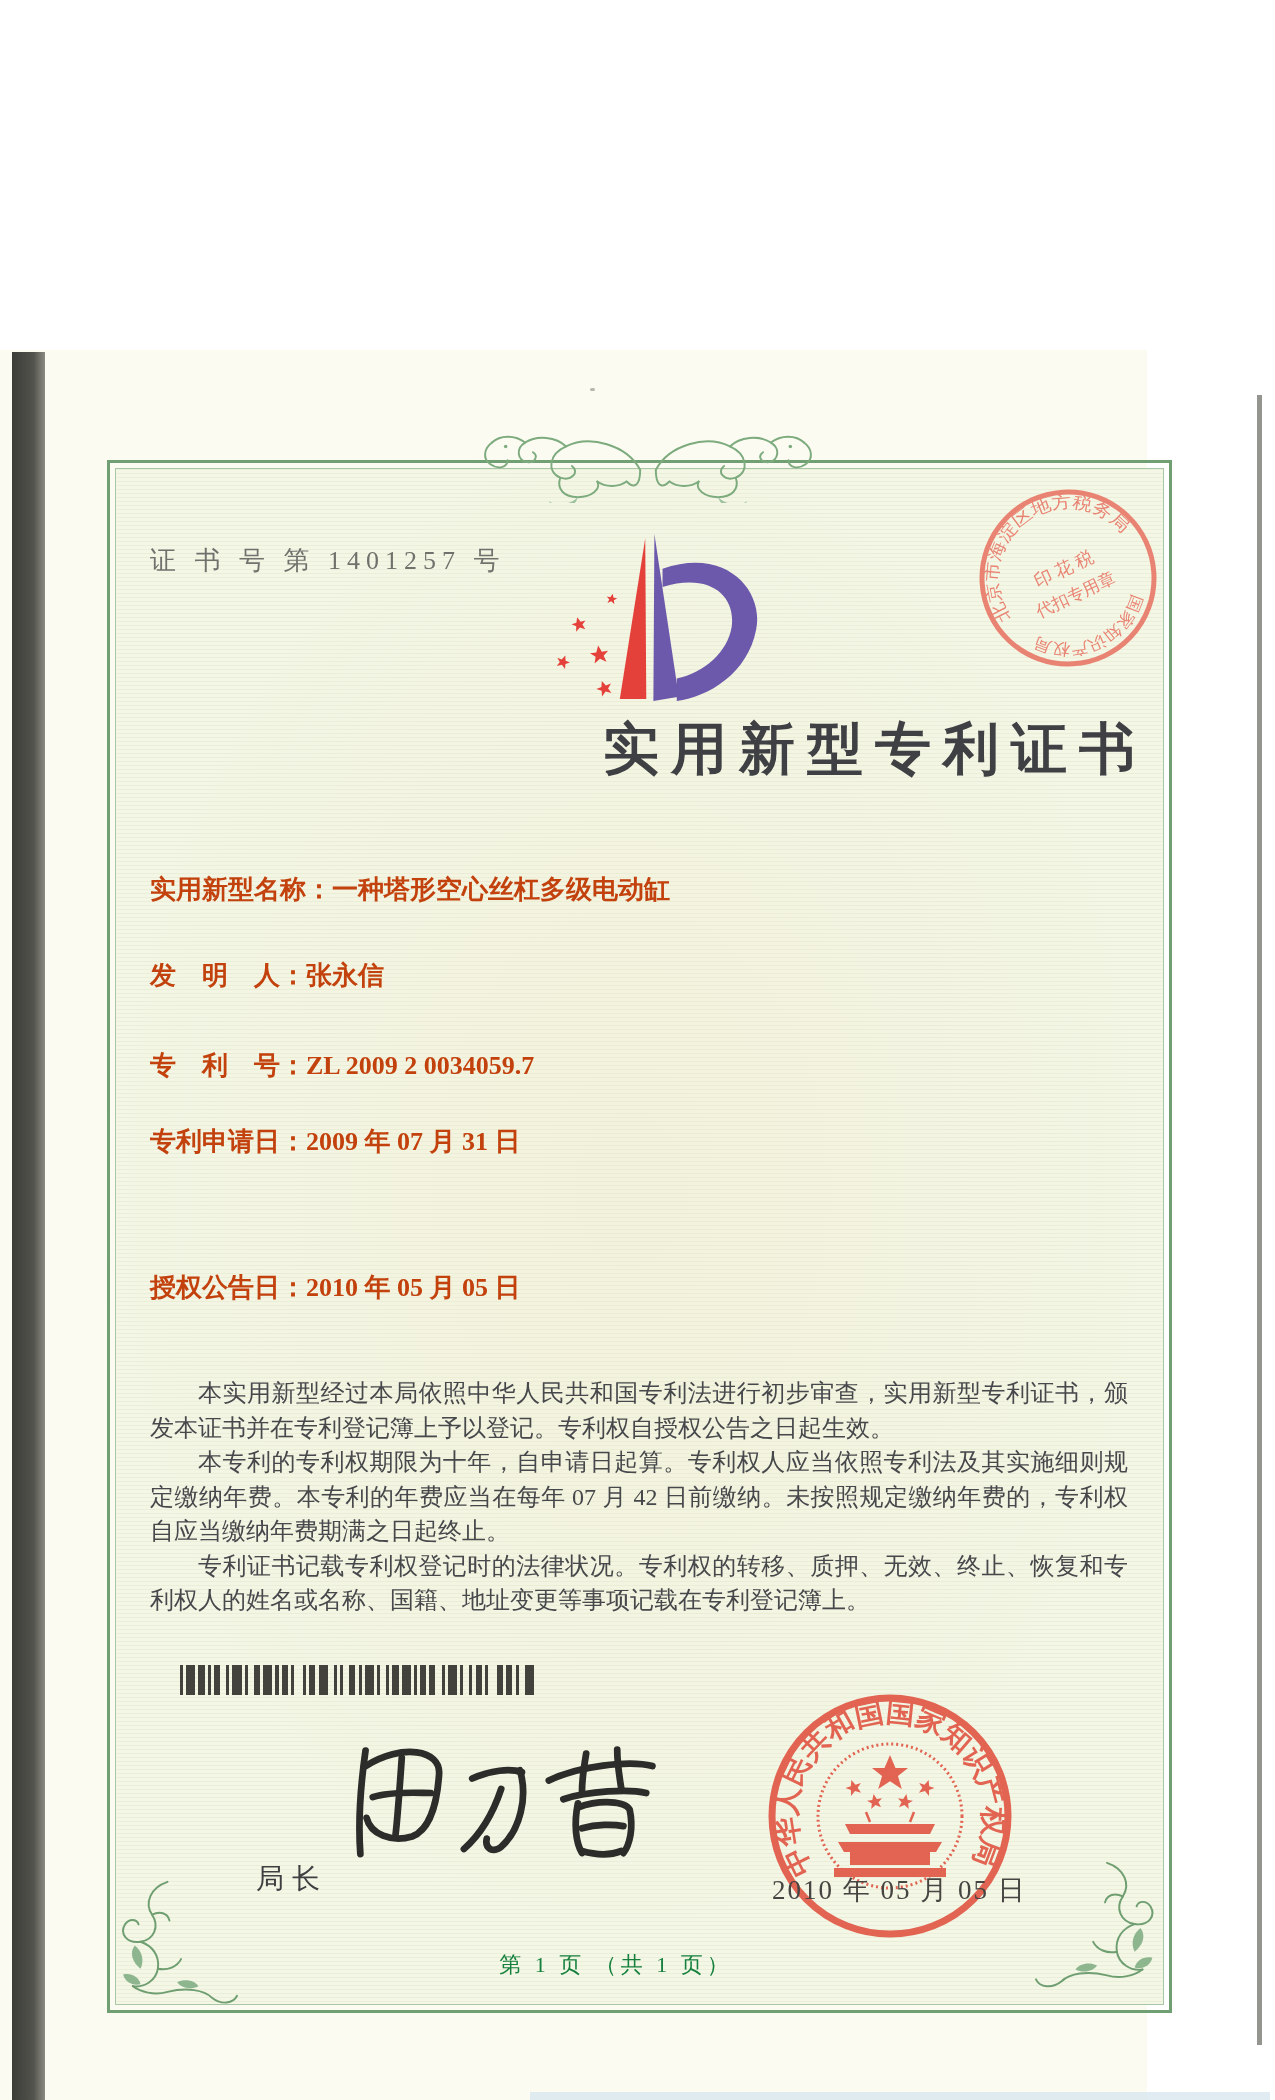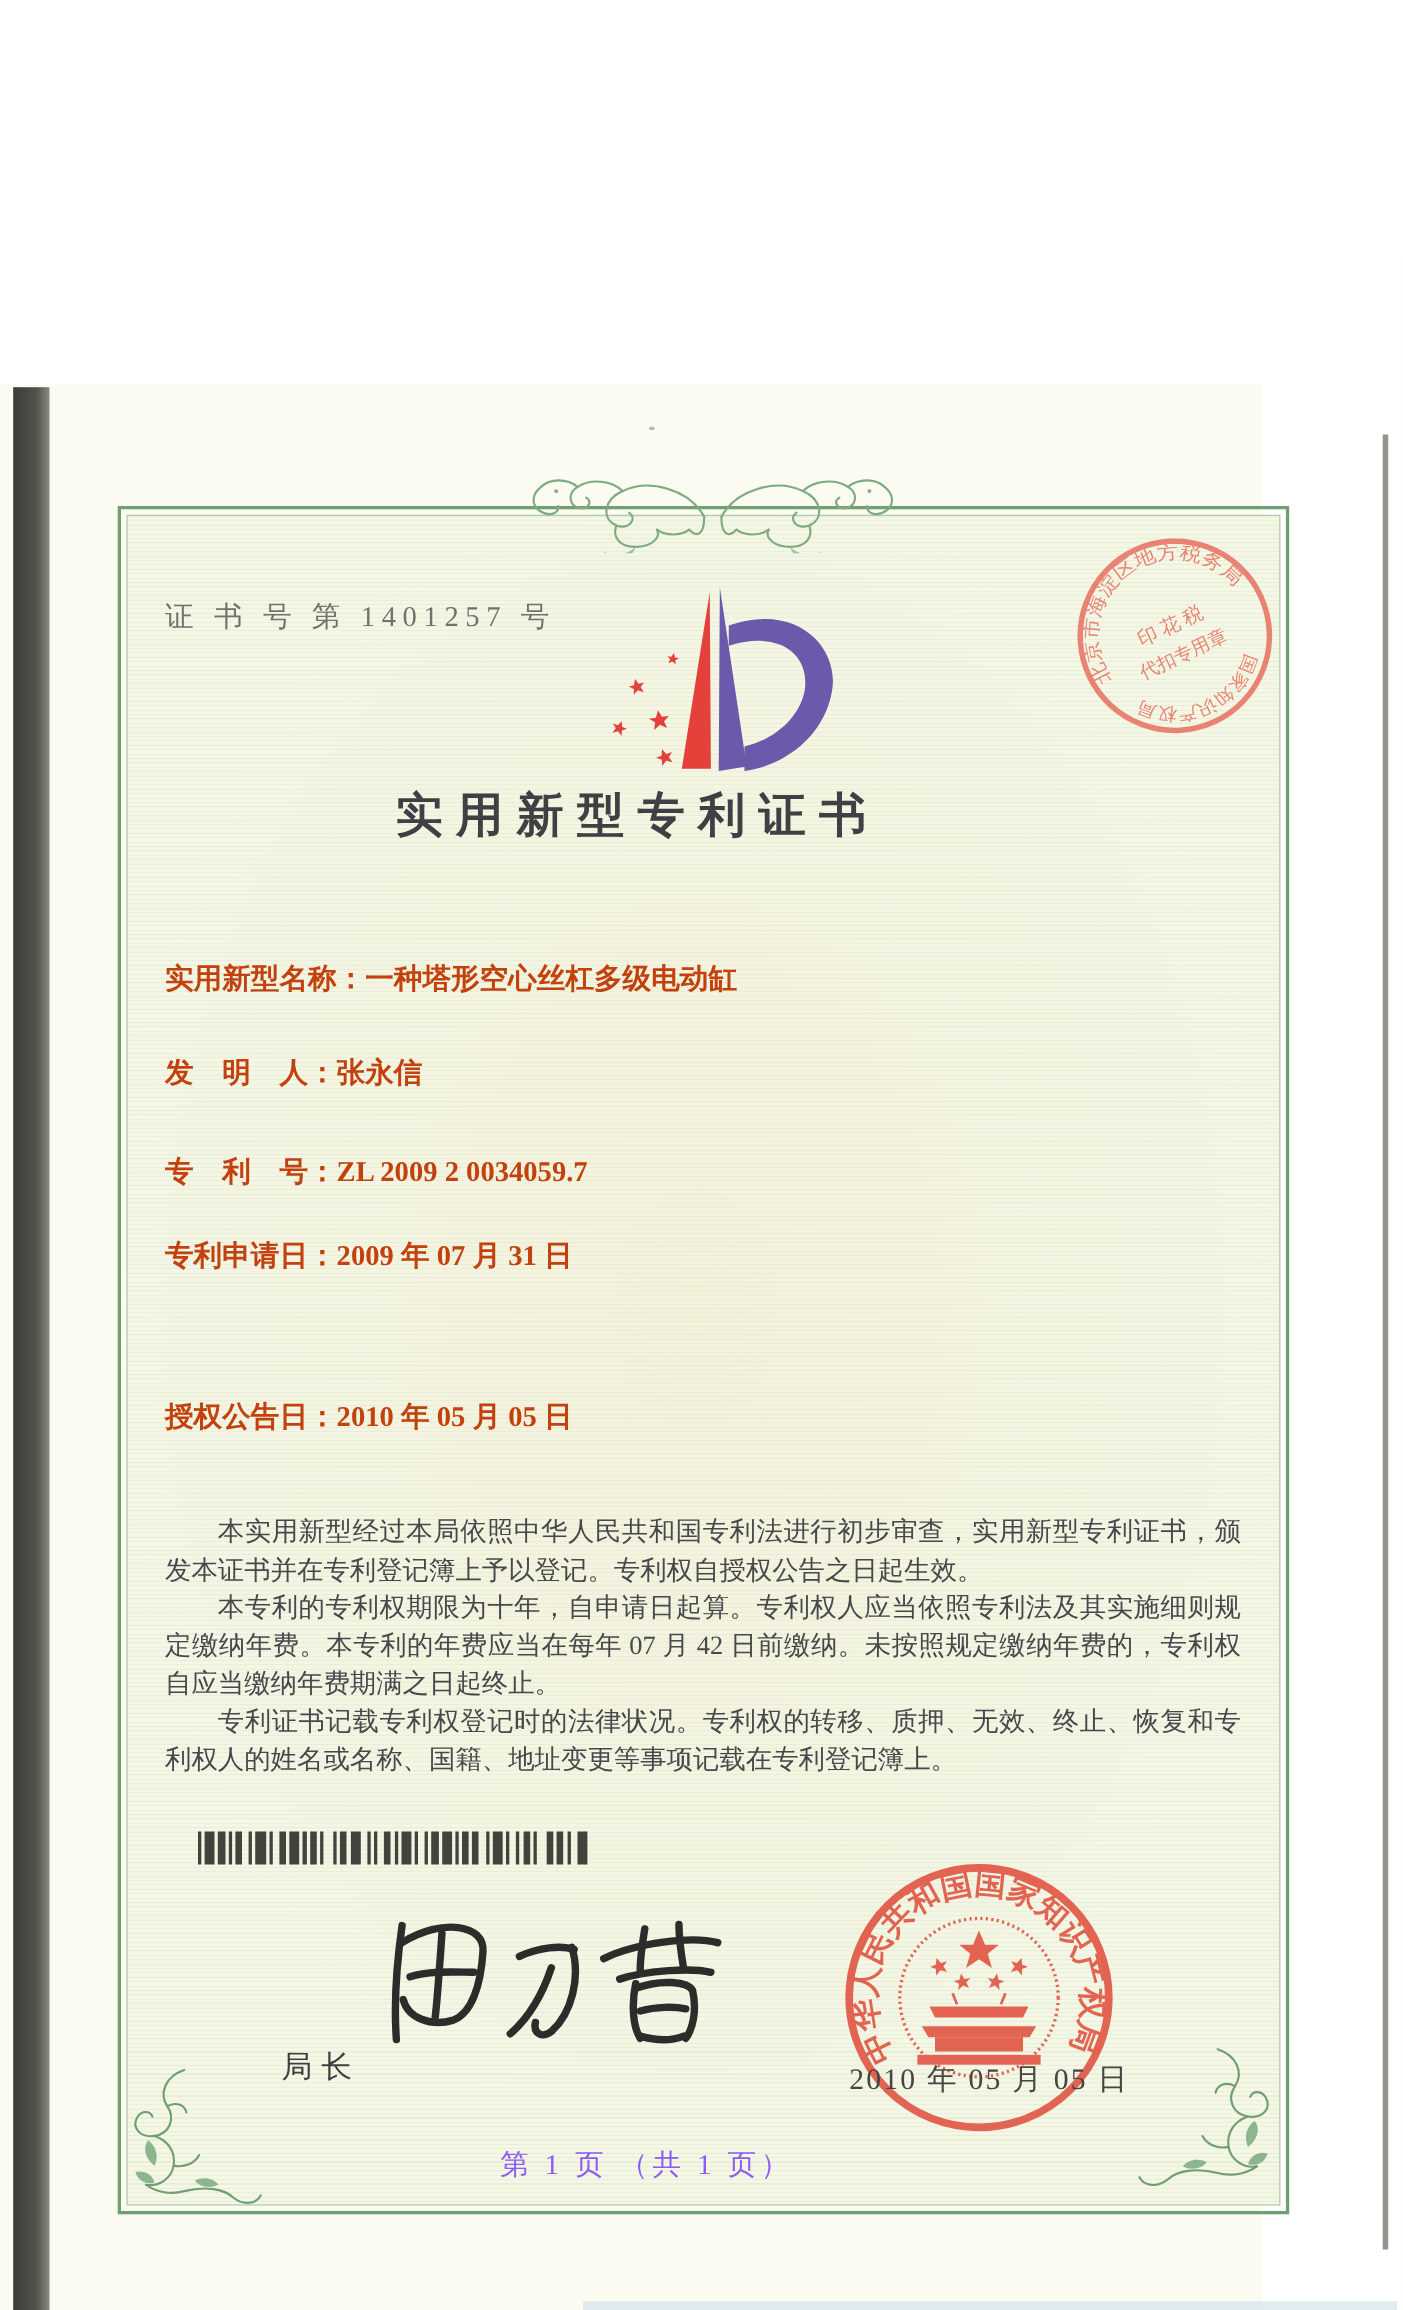--- a/index.html
+++ b/index.html
@@ -14,35 +14,35 @@
          background:radial-gradient(ellipse at 55% 48%,rgba(238,231,190,.25),rgba(238,231,190,0) 60%);}
   .frame{position:absolute;left:107px;top:110px;width:1059px;height:1547px;border:3px solid #6f9f72;}
   .frame-inner{position:absolute;inset:5px;border:1px solid #a9c7a6;background-color:#f4f6e6;
                background-image:repeating-linear-gradient(180deg,rgba(167,188,120,.13) 0 1px,rgba(0,0,0,0) 1px 4px);}
   .dragons{position:absolute;left:455px;top:75px;}
   .corner-bl{position:absolute;left:96px;top:1528px;}
   .corner-br{position:absolute;left:1032px;top:1498px;transform:scale(-1,1);}
   .speck{position:absolute;left:590px;top:38px;width:5px;height:3px;background:#9a9a92;border-radius:2px;opacity:.7;}
   .cert-no{position:absolute;left:150px;top:193px;font-size:26px;letter-spacing:6px;color:#5a5b58;opacity:.85;}
   .logo{position:absolute;left:548px;top:178px;}
-  .title{position:absolute;left:0;top:362px;width:100%;text-align:center;font-size:43px;font-weight:700;
+  .title{position:absolute;left:0;top:362px;width:100%;text-align:right;font-size:56px;font-weight:700;
          letter-spacing:12px;text-indent:12px;color:#3e4044;}
   .field{position:absolute;left:150px;font-size:26px;color:#c2410c;white-space:nowrap;font-weight:bold;}
   .f1{top:522px}.f2{top:608px}.f3{top:698px}.f4{top:774px}.f5{top:876px}.f6{top:920px}
   .body-text{position:absolute;left:150px;top:1026px;width:978px;font-size:24px;line-height:34.5px;
              text-align:justify;color:#46484b;}
   .body-text p{margin:0;text-indent:2em;}
   .barcode{position:absolute;left:180px;top:1315px;width:357px;height:30px;display:flex;opacity:.92;}
   .barcode i{display:block;height:100%;}
   .director{position:absolute;left:256px;top:1510px;font-size:28px;letter-spacing:8px;color:#3d3f41;}
   .signature{position:absolute;left:325px;top:1385px;}
   .seal{position:absolute;left:766px;top:1342px;opacity:.88;}
   .issue-date{position:absolute;left:772px;top:1522px;font-size:27px;letter-spacing:2px;color:#474542;white-space:nowrap;}
-  .footer{position:absolute;left:138px;top:1600px;width:900px;text-align:center;font-size:26px;
-          letter-spacing:4px;color:#8b5cf6;}
+  .footer{position:absolute;left:166px;top:1600px;width:900px;text-align:center;font-size:22px;
+          letter-spacing:4px;color:#15803d;}
   .tax-stamp{position:absolute;left:973px;top:133px;opacity:.85;}
 </style>
 </head>
 <body>
 
 <div class="canvas">
   <div class="page">
 
     <div class="left-band"></div>
     <div class="right-edge"></div>

